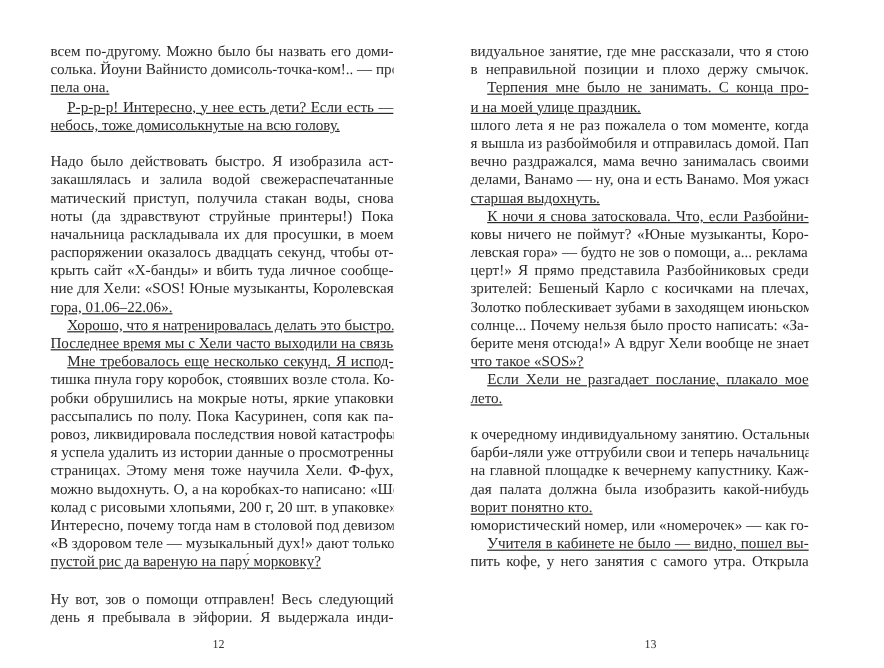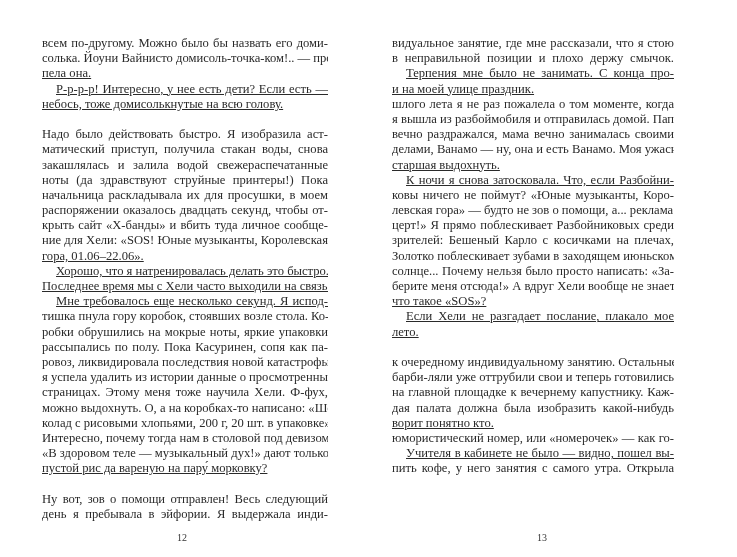--- a/index.html
+++ b/index.html
@@ -33,22 +33,22 @@
 <body>
 
 <div class="page left" id="left-page">
     <div class="line">всем по-другому. Можно было бы назвать его доми-</div>
     <div class="line">солька. Йоуни Вайнисто домисоль-точка-ком!.. — про-</div>
     <div class="line last">пела она.</div>
     <div class="line indent">Р-р-р-р! Интересно, у нее есть дети? Если есть —</div>
     <div class="line last">небось, тоже домисолькнутые на всю голову.</div>
     <div class="gap"></div>
     <div class="line">Надо было действовать быстро. Я изобразила аст-</div>
+    <div class="line">закашлялась и залила водой свежераспечатанные</div>
     <div class="line">матический приступ, получила стакан воды, снова</div>
-    <div class="line">закашлялась и залила водой свежераспечатанные</div>
     <div class="line">ноты (да здравствуют струйные принтеры!) Пока</div>
     <div class="line">начальница раскладывала их для просушки, в моем</div>
     <div class="line">распоряжении оказалось двадцать секунд, чтобы от-</div>
     <div class="line">крыть сайт «Х-банды» и вбить туда личное сообще-</div>
     <div class="line">ние для Хели: «SOS! Юные музыканты, Королевская</div>
     <div class="line last">гора, 01.06–22.06».</div>
     <div class="line indent">Хорошо, что я натренировалась делать это быстро.</div>
     <div class="line last">Последнее время мы с Хели часто выходили на связь.</div>
     <div class="line indent">Мне требовалось еще несколько секунд. Я испод-</div>
     <div class="line">тишка пнула гору коробок, стоявших возле стола. Ко-</div>
@@ -74,31 +74,31 @@
     <div class="line indent">Терпения мне было не занимать. С конца про-</div>
     <div class="line last">и на моей улице праздник.</div>
     <div class="line">шлого лета я не раз пожалела о том моменте, когда</div>
     <div class="line">я вышла из разбоймобиля и отправилась домой. Папа</div>
     <div class="line">вечно раздражался, мама вечно занималась своими</div>
     <div class="line">делами, Ванамо — ну, она и есть Ванамо. Моя ужасная</div>
     <div class="line last">старшая выдохнуть.</div>
     <div class="line indent">К ночи я снова затосковала. Что, если Разбойни-</div>
     <div class="line">ковы ничего не поймут? «Юные музыканты, Коро-</div>
     <div class="line">левская гора» — будто не зов о помощи, а... реклама!</div>
-    <div class="line">церт!» Я прямо поблескивает Разбойниковых среди</div>
+    <div class="line">церт!» Я прямо представила Разбойниковых среди</div>
     <div class="line">зрителей: Бешеный Карло с косичками на плечах,</div>
     <div class="line">Золотко поблескивает зубами в заходящем июньском</div>
     <div class="line">солнце... Почему нельзя было просто написать: «За-</div>
     <div class="line">берите меня отсюда!» А вдруг Хели вообще не знает,</div>
     <div class="line last">что такое «SOS»?</div>
     <div class="line indent">Если Хели не разгадает послание, плакало мое</div>
     <div class="line last">лето.</div>
     <div class="gap"></div>
     <div class="line">к очередному индивидуальному занятию. Остальные</div>
-    <div class="line">барби-ляли уже оттрубили свои и теперь готовились</div>
+    <div class="line">барби-ляли уже оттрубили свои и теперь начальница</div>
     <div class="line">на главной площадке к вечернему капустнику. Каж-</div>
     <div class="line">дая палата должна была изобразить какой-нибудь</div>
     <div class="line last">ворит понятно кто.</div>
     <div class="line">юмористический номер, или «номерочек» — как го-</div>
     <div class="line indent">Учителя в кабинете не было — видно, пошел вы-</div>
     <div class="line">пить кофе, у него занятия с самого утра. Открыла</div>
   </div>
 <div class="pnum right">13</div>
 
 </body></html>

